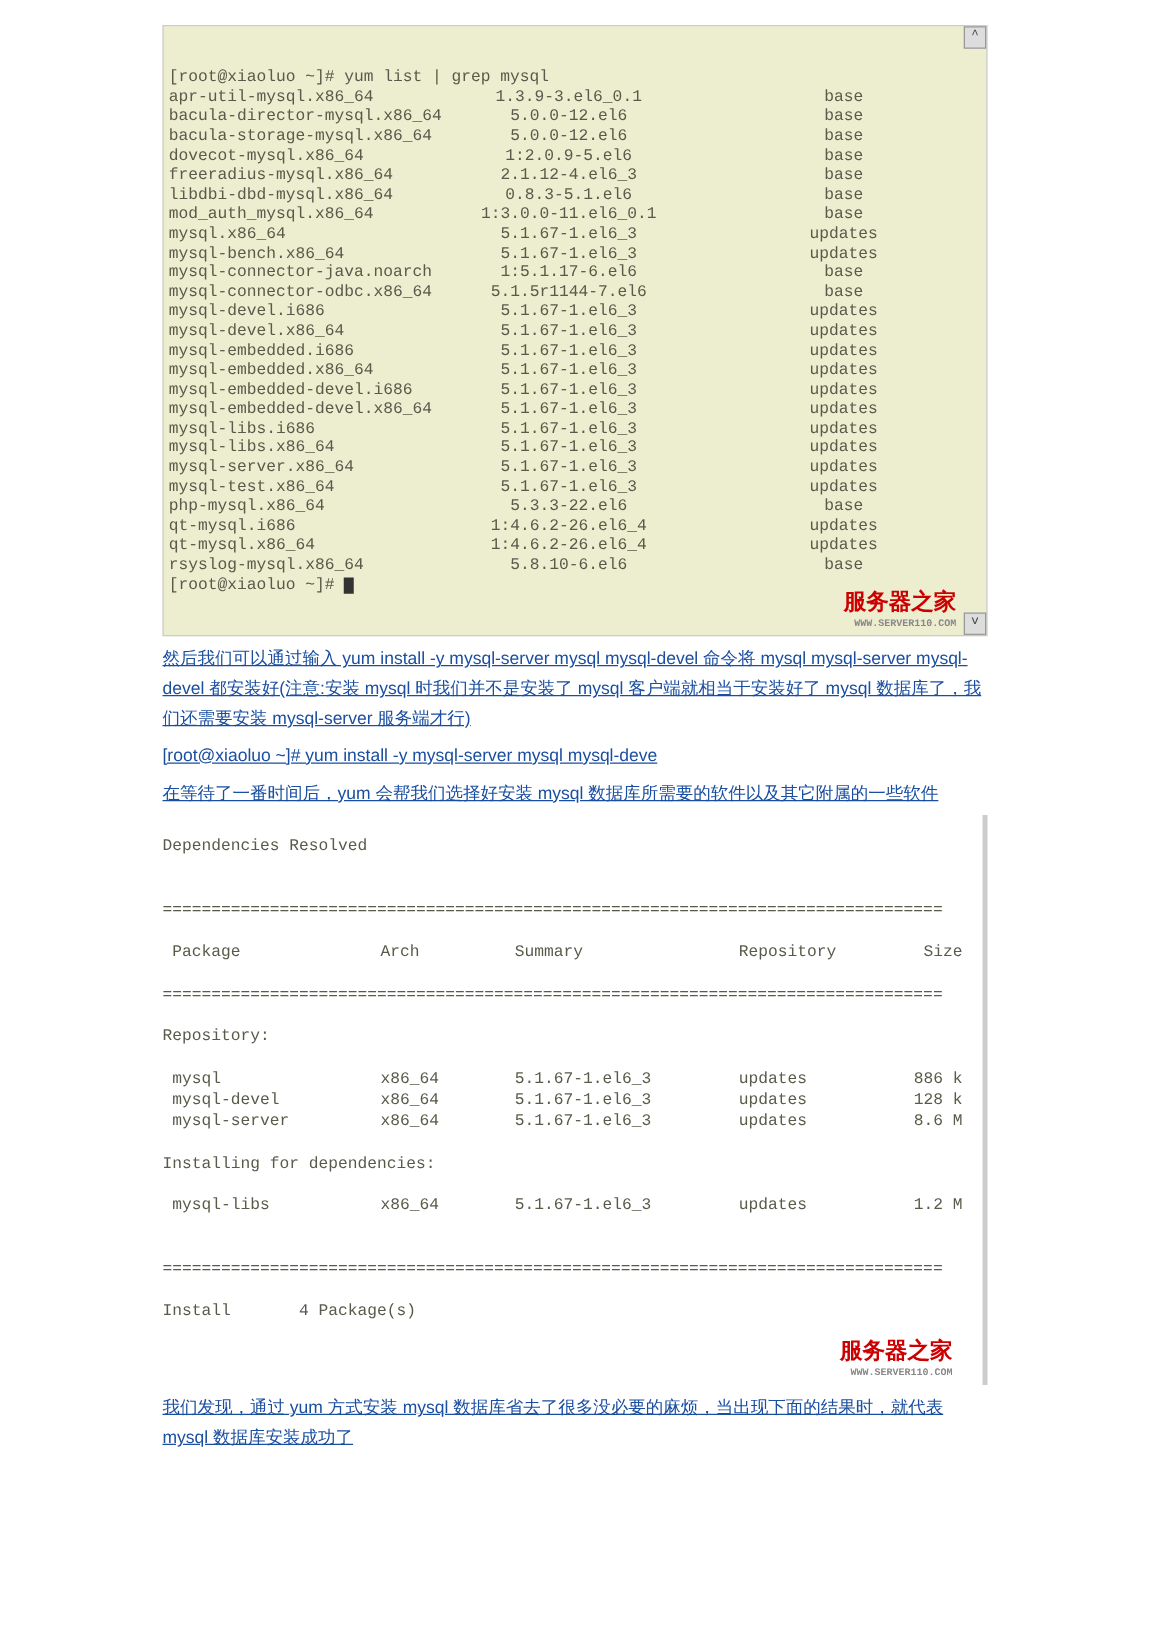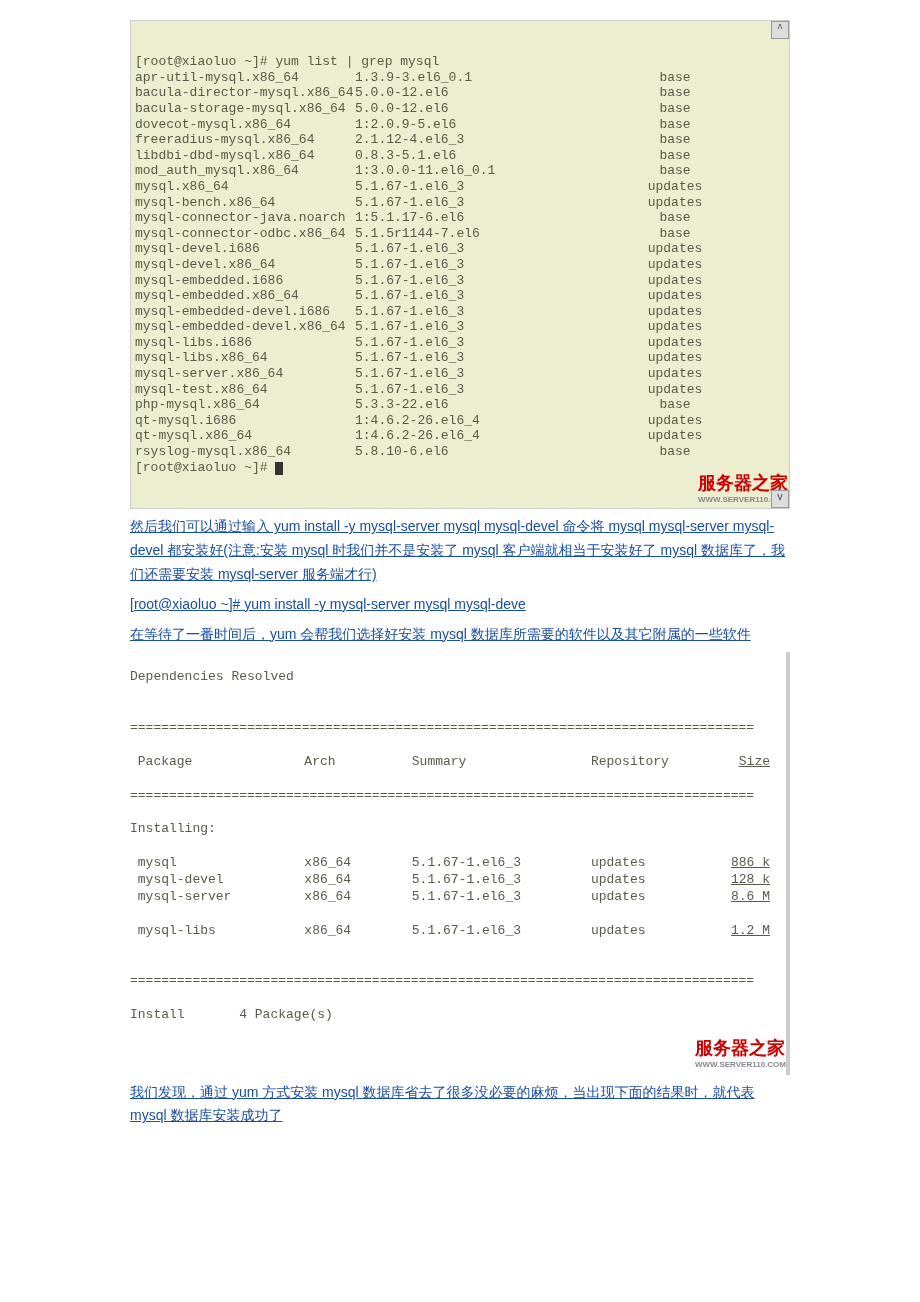--- a/index.html
+++ b/index.html
@@ -42,39 +42,39 @@
       width: 16px;
       height: 16px;
       background: #ddd;
       border: 1px solid #999;
       font-size: 10px;
       text-align: center;
       line-height: 14px;
       color: #444;
     }
     .col1 { display: inline-block; width: 220px; }
-    .col2 { display: inline-block; width: 200px; }
+    .col2 { display: inline-block; width: 200px; text-align: center; }
     .col3 { display: inline-block; text-align: center; width: 240px; }
     .prose {
       font-size: 14px;
       line-height: 1.7;
       margin: 6px 0;
     }
     .prose a, .link-text {
       color: #1a4ea0;
       text-decoration: underline;
     }
     .watermark {
       position: absolute;
-      right: 0;
+      right: 24px;
       bottom: 4px;
       color: #c00;
       font-weight: bold;
       font-size: 18px;
-      font-family: Liberation Sans, sans-serif;
+      font-family: Liberation Mono, monospace;
     }
     .watermark .sub {
       font-size: 8px;
       color: #888;
       display: block;
       text-align: right;
     }
     .deps-block {
       font-family: 'Courier New', monospace;
       font-size: 13px;
@@ -84,21 +84,21 @@
       margin-top: 6px;
       border-right: 4px solid #ccc;
       padding-right: 16px;
       position: relative;
     }
     .deps-row { display: flex; }
     .deps-c1 { width: 150px; }
     .deps-c2 { width: 120px; margin-left: 40px; }
     .deps-c3 { width: 200px; }
     .deps-c4 { width: 130px; }
-    .deps-c5 { width: 70px; text-align: right; text-decoration: underline; }
+    .deps-c5 { width: 70px; text-align: right; }
     .cursor {
       display: inline-block;
       width: 8px;
       height: 13px;
       background: #333;
       vertical-align: text-bottom;
     }
   </style>
 </head>
 <body>
@@ -116,22 +116,23 @@
 <p class="prose"><span class="link-text">[root@xiaoluo ~]# yum install -y mysql-server mysql mysql-deve</span></p>
 
 <p class="prose"><span class="link-text">在等待了一番时间后，yum 会帮我们选择好安装 mysql 数据库所需要的软件以及其它附属的一些软件</span></p>
 
 <div class="deps-block">
 <div>Dependencies Resolved</div>
 <div></div>
 <div>================================================================================</div>
 <div class="deps-row"><span class="deps-c1"> Package</span><span class="deps-c2">Arch</span><span class="deps-c3">Summary</span><span class="deps-c4">Repository</span><span class="deps-c5">Size</span></div>
 <div>================================================================================</div>
-<div>Installing:</div>
+<div>Repository:</div>
 <div id="deps-rows"><div class="deps-row"><span class="deps-c1"> mysql</span><span class="deps-c2">x86_64</span><span class="deps-c3">5.1.67-1.el6_3</span><span class="deps-c4">updates</span><span class="deps-c5">886 k</span></div><div class="deps-row"><span class="deps-c1"> mysql-devel</span><span class="deps-c2">x86_64</span><span class="deps-c3">5.1.67-1.el6_3</span><span class="deps-c4">updates</span><span class="deps-c5">128 k</span></div><div class="deps-row"><span class="deps-c1"> mysql-server</span><span class="deps-c2">x86_64</span><span class="deps-c3">5.1.67-1.el6_3</span><span class="deps-c4">updates</span><span class="deps-c5">8.6 M</span></div></div>
+<div>Installing for dependencies:</div>
 <div id="deps-dep-rows"><div class="deps-row"><span class="deps-c1"> mysql-libs</span><span class="deps-c2">x86_64</span><span class="deps-c3">5.1.67-1.el6_3</span><span class="deps-c4">updates</span><span class="deps-c5">1.2 M</span></div></div>
 <div></div>
 <div>================================================================================</div>
 <div>Install       4 Package(s)</div>
 <div></div>
 <span class="watermark"><span>服务器之家</span><span class="sub">WWW.SERVER110.COM</span></span>
 </div>
 
 <p class="prose"><span class="link-text">我们发现，通过 yum 方式安装 mysql 数据库省去了很多没必要的麻烦，当出现下面的结果时，就代表 mysql 数据库安装成功了</span></p>
 

